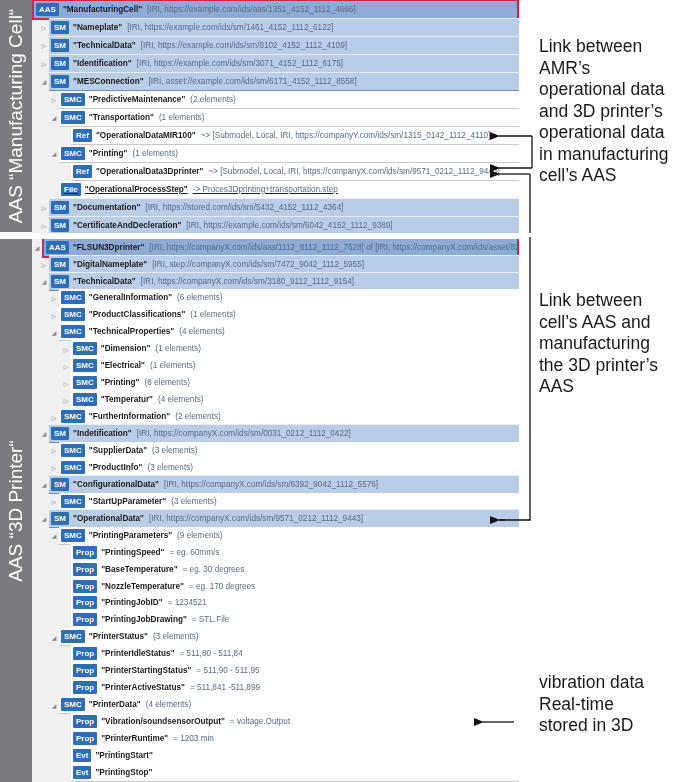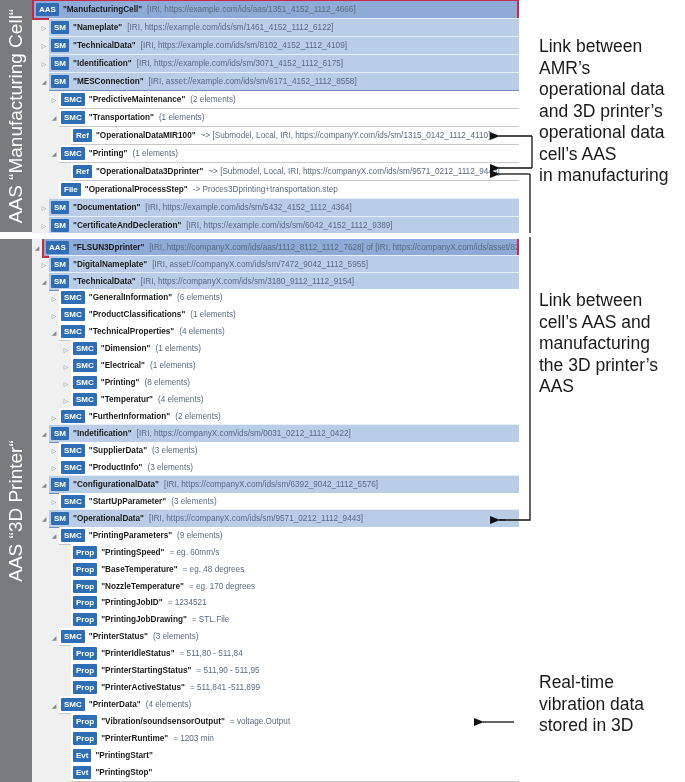--- a/index.html
+++ b/index.html
@@ -102,34 +102,34 @@
       </div>
     </div>
     <div class="row el" style="top: 163px; left: 29px;">
       <span class="tri"></span>
       <div class="body">
         <span class="badge">Ref</span>
         <span class="name">"OperationalData3Dprinter"</span>
         <span class="info">~&gt; [Submodel, Local, IRI, https://companyX.com/ids/sm/9571_0212_1112_9443]</span>
       </div>
     </div>
-    <div class="row el" style="top: 181px; left: 17px;">
+    <div class="row el" style="top: 181px; left: 17px; text-decoration: underline;">
       <span class="tri"></span>
       <div class="body">
         <span class="badge">File</span>
         <span class="name">"OperationalProcessStep"</span>
         <span class="info">-&gt; Proces3Dprinting+transportation.step</span>
       </div>
     </div>
     <div class="row sm" style="top: 199px; left: 7px;">
       <span class="tri">▷</span>
       <div class="body">
         <span class="badge">SM</span>
         <span class="name">"Documentation"</span>
-        <span class="info">[IRI, https://example.com/ids/sm/5432_4152_1112_4364]</span>
+        <span class="info">[IRI, https://stored.com/ids/sm/5432_4152_1112_4364]</span>
       </div>
     </div>
     <div class="row sm" style="top: 217px; left: 7px;">
       <span class="tri">▷</span>
       <div class="body">
         <span class="badge">SM</span>
         <span class="name">"CertificateAndDecleration"</span>
         <span class="info">[IRI, https://example.com/ids/sm/6042_4152_1112_9389]</span>
       </div>
     </div>
@@ -141,21 +141,21 @@
         <span class="badge">AAS</span>
         <span class="name">"FLSUN3Dprinter"</span>
         <span class="info">[IRI, https://companyX.com/ids/aas/1112_8112_1112_7628] of [IRI, https://companyX.com/ids/asset/8291_8112</span>
       </div>
     </div>
     <div class="row sm" style="top: 16.95px; left: 7px;">
       <span class="tri">▷</span>
       <div class="body">
         <span class="badge">SM</span>
         <span class="name">"DigitalNameplate"</span>
-        <span class="info">[IRI, asset://companyX.com/ids/sm/7472_9042_1112_5955]</span>
+        <span class="info">[IRI, step://companyX.com/ids/sm/7472_9042_1112_5955]</span>
       </div>
     </div>
     <div class="row sm" style="top: 33.9px; left: 7px;">
       <span class="tri">◢</span>
       <div class="body">
         <span class="badge">SM</span>
         <span class="name">"TechnicalData"</span>
         <span class="info">[IRI, https://companyX.com/ids/sm/3180_9112_1112_9154]</span>
       </div>
     </div>
@@ -285,21 +285,21 @@
         <span class="badge">Prop</span>
         <span class="name">"PrintingSpeed"</span>
         <span class="info">= eg. 60mm/s</span>
       </div>
     </div>
     <div class="row el" style="top: 322.05px; left: 29px;">
       <span class="tri"></span>
       <div class="body">
         <span class="badge">Prop</span>
         <span class="name">"BaseTemperature"</span>
-        <span class="info">= eg. 48 degrees</span>
+        <span class="info">= eg. 30 degrees</span>
       </div>
     </div>
     <div class="row el" style="top: 339px; left: 29px;">
       <span class="tri"></span>
       <div class="body">
         <span class="badge">Prop</span>
         <span class="name">"NozzleTemperature"</span>
         <span class="info">= eg. 170 degrees</span>
       </div>
     </div>
@@ -392,33 +392,33 @@
       </div>
     </div>
   </div>
 
 <div class="note" id="note1" style="left:539px; top:36px;">
     <div>Link between</div>
     <div>AMR’s</div>
     <div>operational data</div>
     <div>and 3D printer’s</div>
     <div>operational data</div>
+    <div>in manufacturing</div>
     <div>cell’s AAS</div>
-    <div>in manufacturing</div>
   </div>
 <div class="note" id="note2" style="left:539px; top:290px;">
     <div>Link between</div>
     <div>cell’s AAS and</div>
     <div>manufacturing</div>
     <div>the 3D printer’s</div>
     <div>AAS</div>
   </div>
 <div class="note" id="note3" style="left:539px; top:672px;">
+    <div>vibration data</div>
     <div>Real-time</div>
-    <div>vibration data</div>
     <div>stored in 3D</div>
   </div>
 
 <svg width="685" height="782" style="position:absolute;left:0;top:0;pointer-events:none;">
   <defs>
     <marker id="ah" markerWidth="10" markerHeight="8" refX="1" refY="4" orient="auto" markerUnits="userSpaceOnUse">
       <path d="M10,0 L0,4 L10,8 Z" fill="#111"></path>
     </marker>
   </defs>
 

